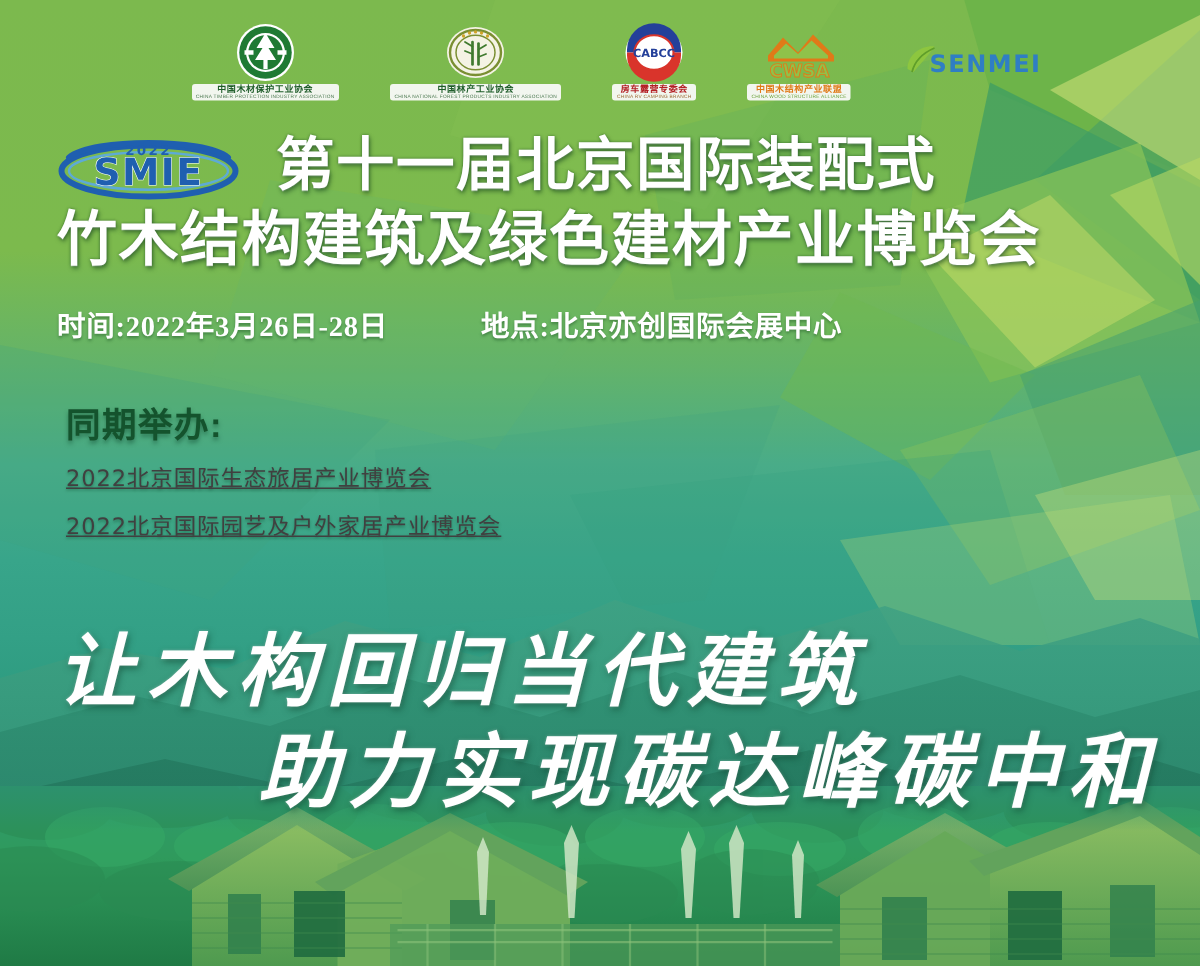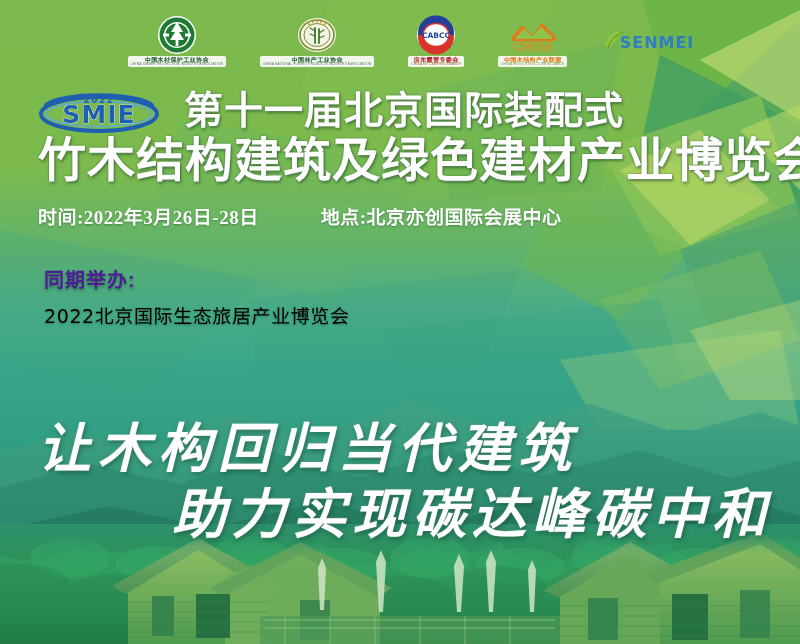--- a/index.html
+++ b/index.html
@@ -76,51 +76,52 @@
     font-family:"DejaVu Sans","Liberation Sans",sans-serif;
     font-weight:bold; color:#ffffff; font-size:39px; line-height:46px;
     letter-spacing:1px; white-space:nowrap;
     text-shadow:
       0 0 2px rgba(20,70,30,.55),
       1px 2px 3px rgba(15,60,25,.5),
       0 1px 0 rgba(255,255,255,.35);
   }
   .title-line2 {
     margin-top:2px; font-family:"DejaVu Sans","Liberation Sans",sans-serif;
-    font-weight:bold; color:#ffffff; font-size:48px; line-height:48px;
+    font-weight:bold; color:#ffffff; font-size:40px; line-height:48px;
     letter-spacing:1px; white-space:nowrap;
     text-shadow:
       0 0 2px rgba(20,70,30,.55),
       1px 2px 3px rgba(15,60,25,.5),
       0 1px 0 rgba(255,255,255,.35);
   }
 
   
   .meta-row {
     position:absolute; left:38px; top:202px; width:700px; z-index:5;
     display:flex; align-items:baseline; gap:62px;
     font-size:19px; font-weight:bold; color:#ffffff; letter-spacing:.5px;
     font-family:Liberation Serif, serif;
     text-shadow:0 1px 2px rgba(20,70,30,.45);
     white-space:nowrap;
   }
 
   
   .concurrent { position:absolute; left:44px; top:264px; z-index:5; }
   .concurrent-title {
-    font-size:20px; font-weight:bold; color:#4c1d95; letter-spacing:1px;
+    font-size:23px; font-weight:bold; color:#14532d; letter-spacing:1px;
     font-family:Liberation Sans, sans-serif;
     text-shadow:0 2px 3px rgba(15,70,45,.5);
     margin-bottom:14px;
   }
   .concurrent-item {
-    font-size:19px; color:#000000; letter-spacing:.6px; line-height:1;
+    font-size:15px; color:#404040; letter-spacing:.6px; line-height:1;
     font-family:"DejaVu Sans","Liberation Sans",sans-serif;
     margin-bottom:17px; white-space:nowrap;
     text-shadow:0 1px 2px rgba(15,70,45,.45);
+    text-decoration:underline;
   }
 
   
   .slogan1 {
     position:absolute; left:38px; top:418px; z-index:5;
     font-family:"DejaVu Serif","Liberation Serif",serif;
     font-style:italic; font-weight:bold;
     font-size:53px; line-height:60px; color:#ffffff; letter-spacing:7px;
     white-space:nowrap;
     text-shadow:1px 2px 5px rgba(10,60,40,.55), 0 0 2px rgba(255,255,255,.4);
@@ -413,18 +414,19 @@
   </div>
 
   <div class="meta-row">
     <span>时间:2022年3月26日-28日</span>
     <span>地点:北京亦创国际会展中心</span>
   </div>
 
   <div class="concurrent">
     <div class="concurrent-title">同期举办:</div>
     <div class="concurrent-item">2022北京国际生态旅居产业博览会</div>
+    <div class="concurrent-item">2022北京国际园艺及户外家居产业博览会</div>
   </div>
 
   <div class="slogan1">让木构回归当代建筑</div>
   <div class="slogan2">助力实现碳达峰碳中和</div>
 
 </div>
 
 </body></html>

